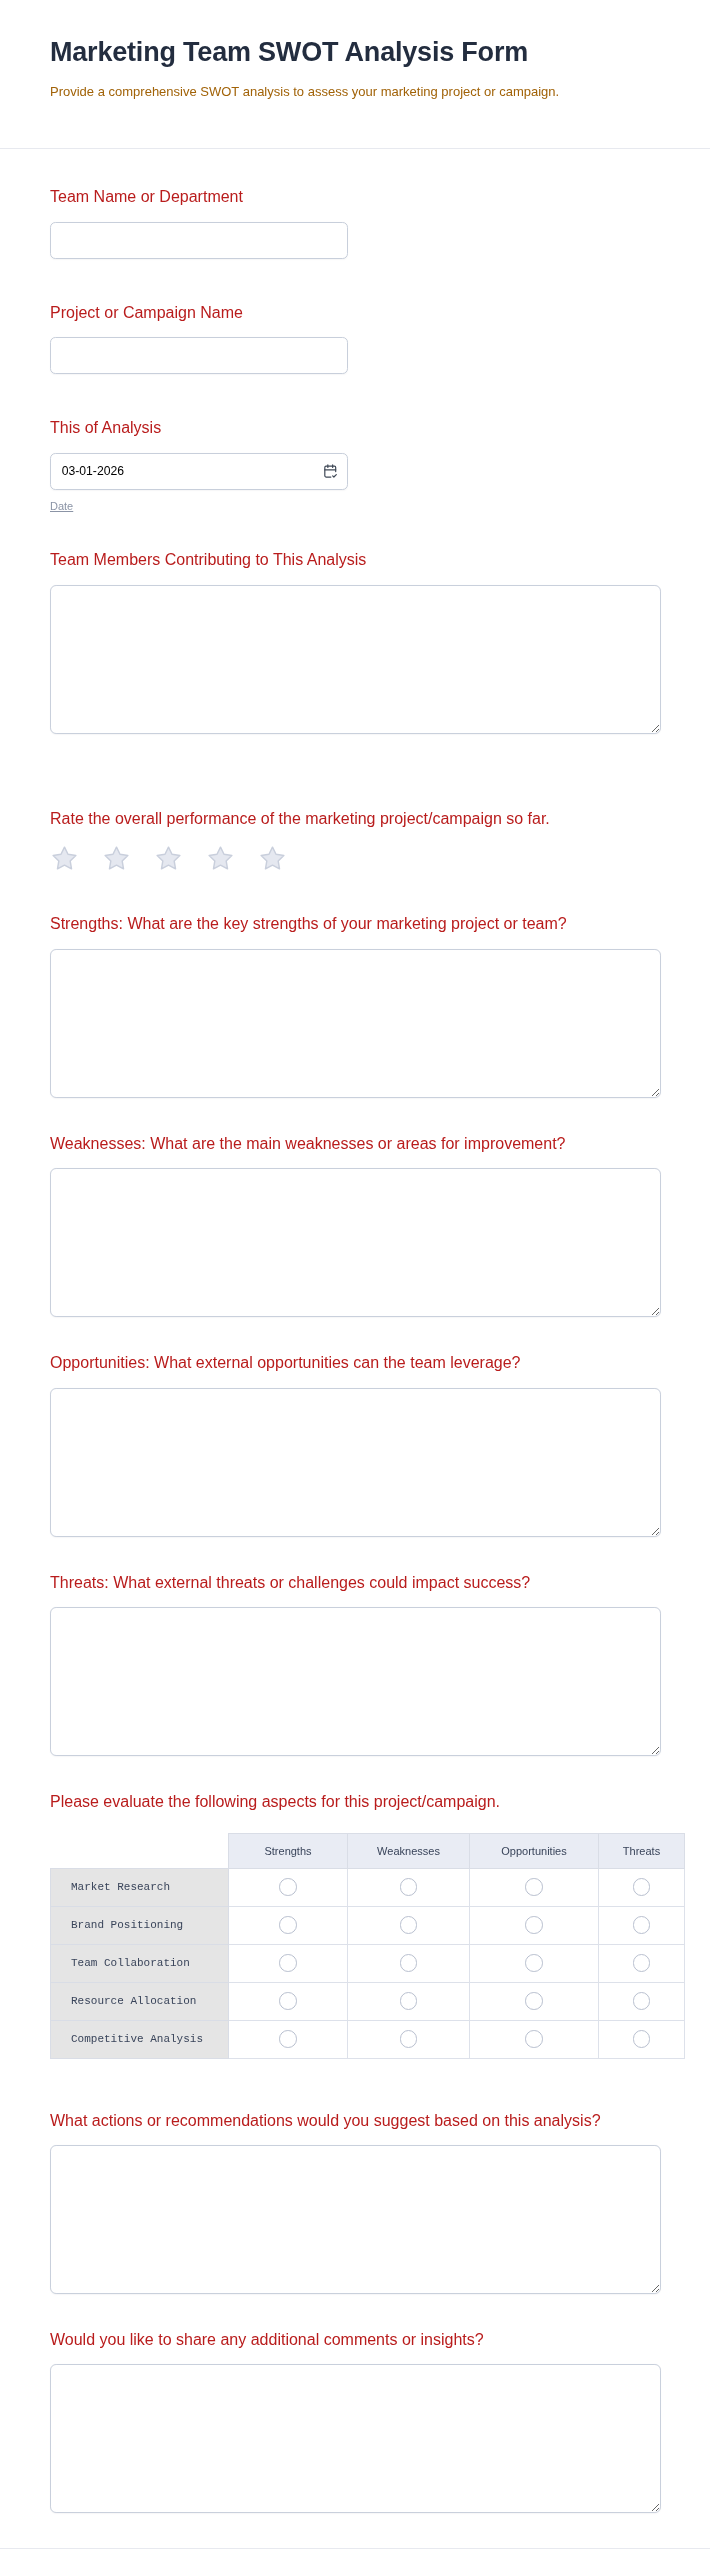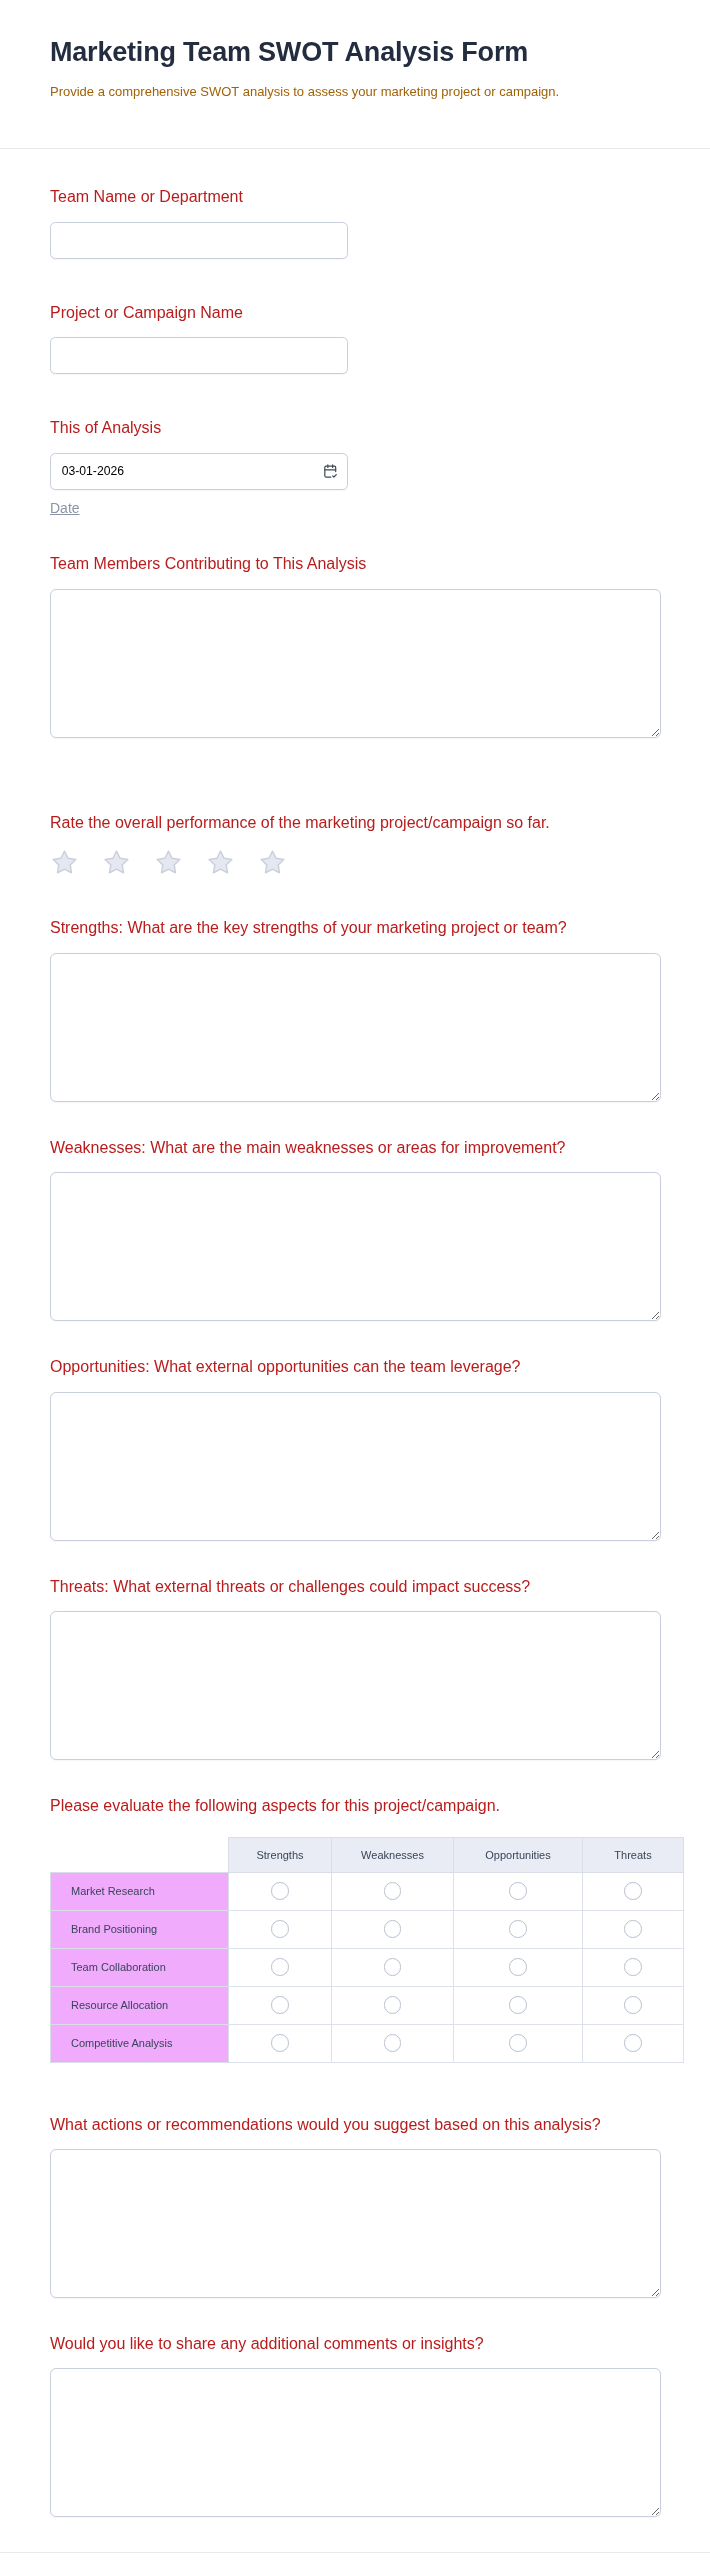--- a/index.html
+++ b/index.html
@@ -36,21 +36,21 @@
     background:#fff; box-shadow:0 0.8px 1.5px rgba(25,33,61,.04);
     font-family:inherit; font-size:12.2px; color:#000000; padding:0 10.7px;
     outline:none; display:block;
   }
   .input-wrap { position:relative; width:298px; }
   .input-wrap .text-input { width:100%; padding-right:34px; }
   .cal-icon {
     position:absolute; right:10.7px; top:50%; transform:translateY(-50%);
     width:14.5px; height:14.5px; pointer-events:none;
   }
-  .field-hint { margin-top:10.7px; font-size:14px; color:#8b94a6;text-decoration:underline; }
+  .field-hint { margin-top:10.7px; font-size:11px; color:#8b94a6;text-decoration:underline; }
   .field-date { margin-bottom:37px; }
 
   .textarea-field { margin-bottom:35px; }
   .big-textarea {
     width:100%; height:149px; border:0.8px solid #c9d0dc; border-radius:6.1px;
     background:#fff; box-shadow:0 0.8px 1.5px rgba(25,33,61,.04);
     font-family:inherit; font-size:12.2px; color:#2f3a50; padding:9.2px 10.7px;
     outline:none; display:block; resize:both;
   }
   .textarea-field.tall-gap { margin-bottom:74px; }
@@ -64,36 +64,36 @@
   .matrix-field { margin-bottom:51px; }
   .matrix-field .field-label { margin-bottom:20px; }
   table.matrix { border-collapse:collapse; table-layout:fixed; width:619px; }
   th.corner { background:transparent; border:none; width:178px; }
   th.mh {
     background:#e9ecf4; border:0.8px solid #d9dde6;
     font-weight:400; font-size:11px; color:#39445a;
     height:35px; text-align:center; vertical-align:middle;
   }
   td.ml {
-    background:#f0abfc; border:0.8px solid #d9dde6;
+    background:#e5e5e5; border:0.8px solid #d9dde6;
     font-size:11px; color:#39445a; height:38px;
-    padding-left:20px; text-align:left; vertical-align:middle;
+    padding-left:20px; text-align:left; vertical-align:middle;font-family:Liberation Mono, monospace;
   }
   td.mc {
     background:#fff; border:0.8px solid #dde1ea;
     text-align:center; vertical-align:middle; height:38px;
   }
   input.radio {
     appearance:none; -webkit-appearance:none;
     width:17.6px; height:17.6px; border-radius:50%;
     border:1.1px solid #b9c0cf; background:#fff;
     display:inline-block; vertical-align:middle; cursor:pointer; margin:0;
   }
-  th.mh.c1 { width:103px; } th.mh.c2 { width:122px; }
-  th.mh.c3 { width:129px; } th.mh.c4 { width:101px; }
+  th.mh.c1 { width:119px; } th.mh.c2 { width:122px; }
+  th.mh.c3 { width:129px; } th.mh.c4 { width:86px; }
 
   
   .footer { margin-top:20px; }
   .footer-inner { padding:27.5px 0 37px 0; display:flex; justify-content:center; }
   .submit-btn {
     background:var(--accent,#22b259); color:#ffffff; border:none;
     font-family:inherit; font-size:13.8px; font-weight:400;
     padding:0 26px; height:46px; border-radius:17px; cursor:pointer;
   }
 </style>

